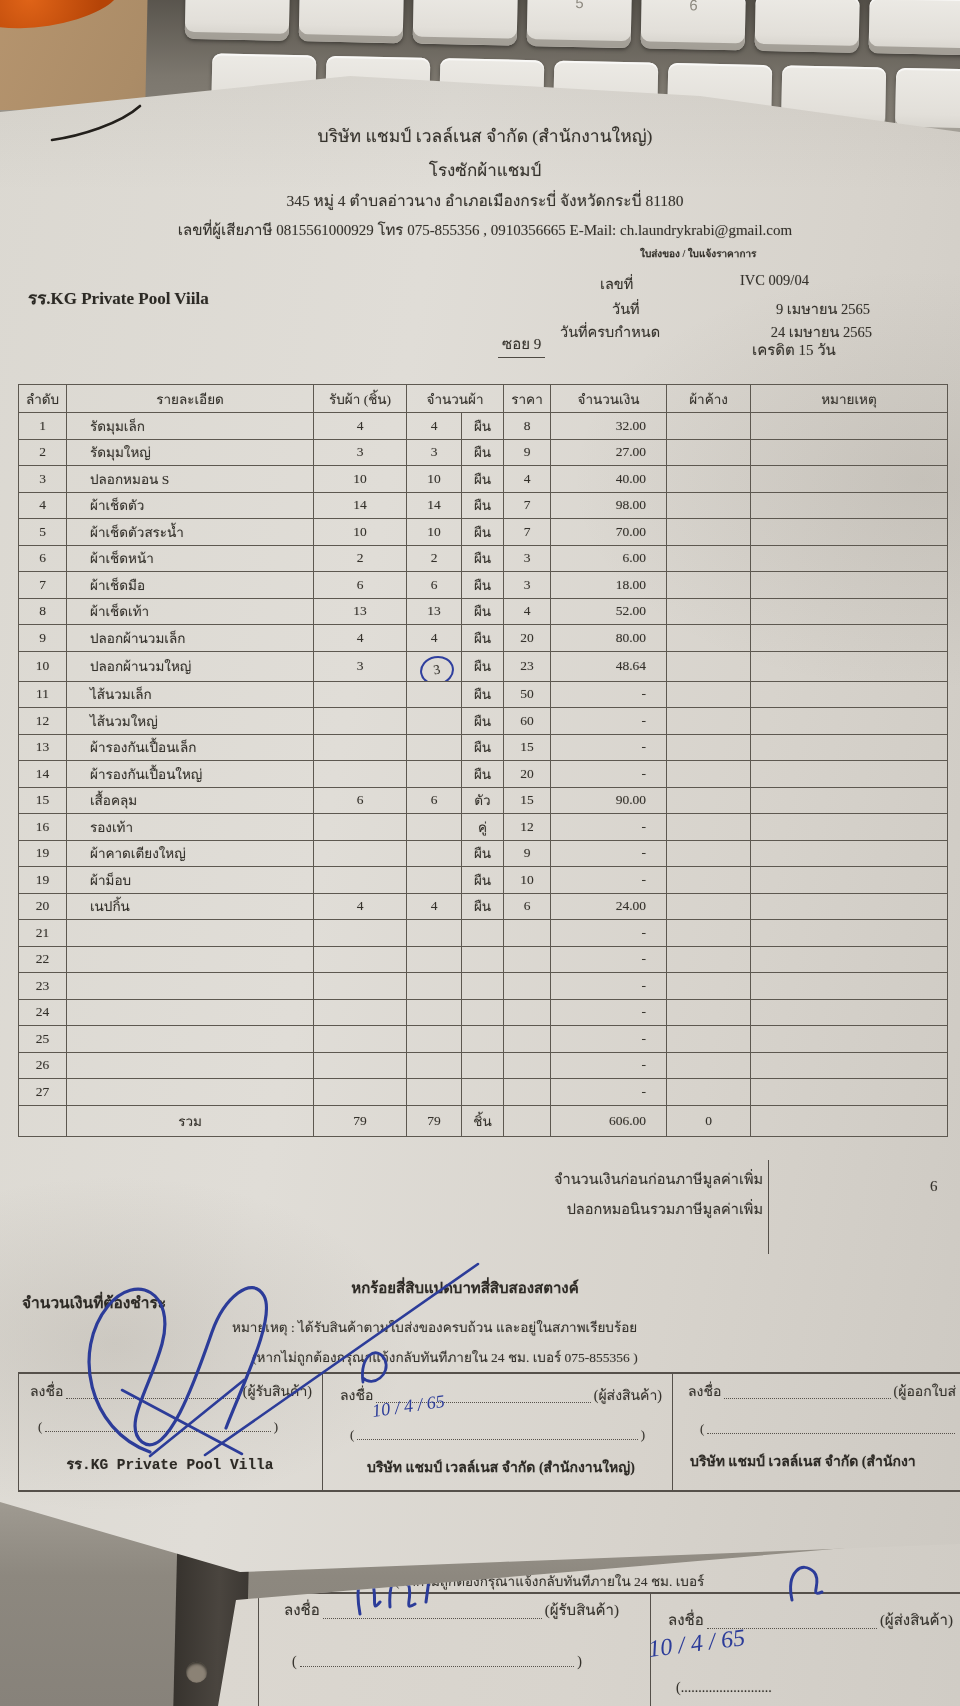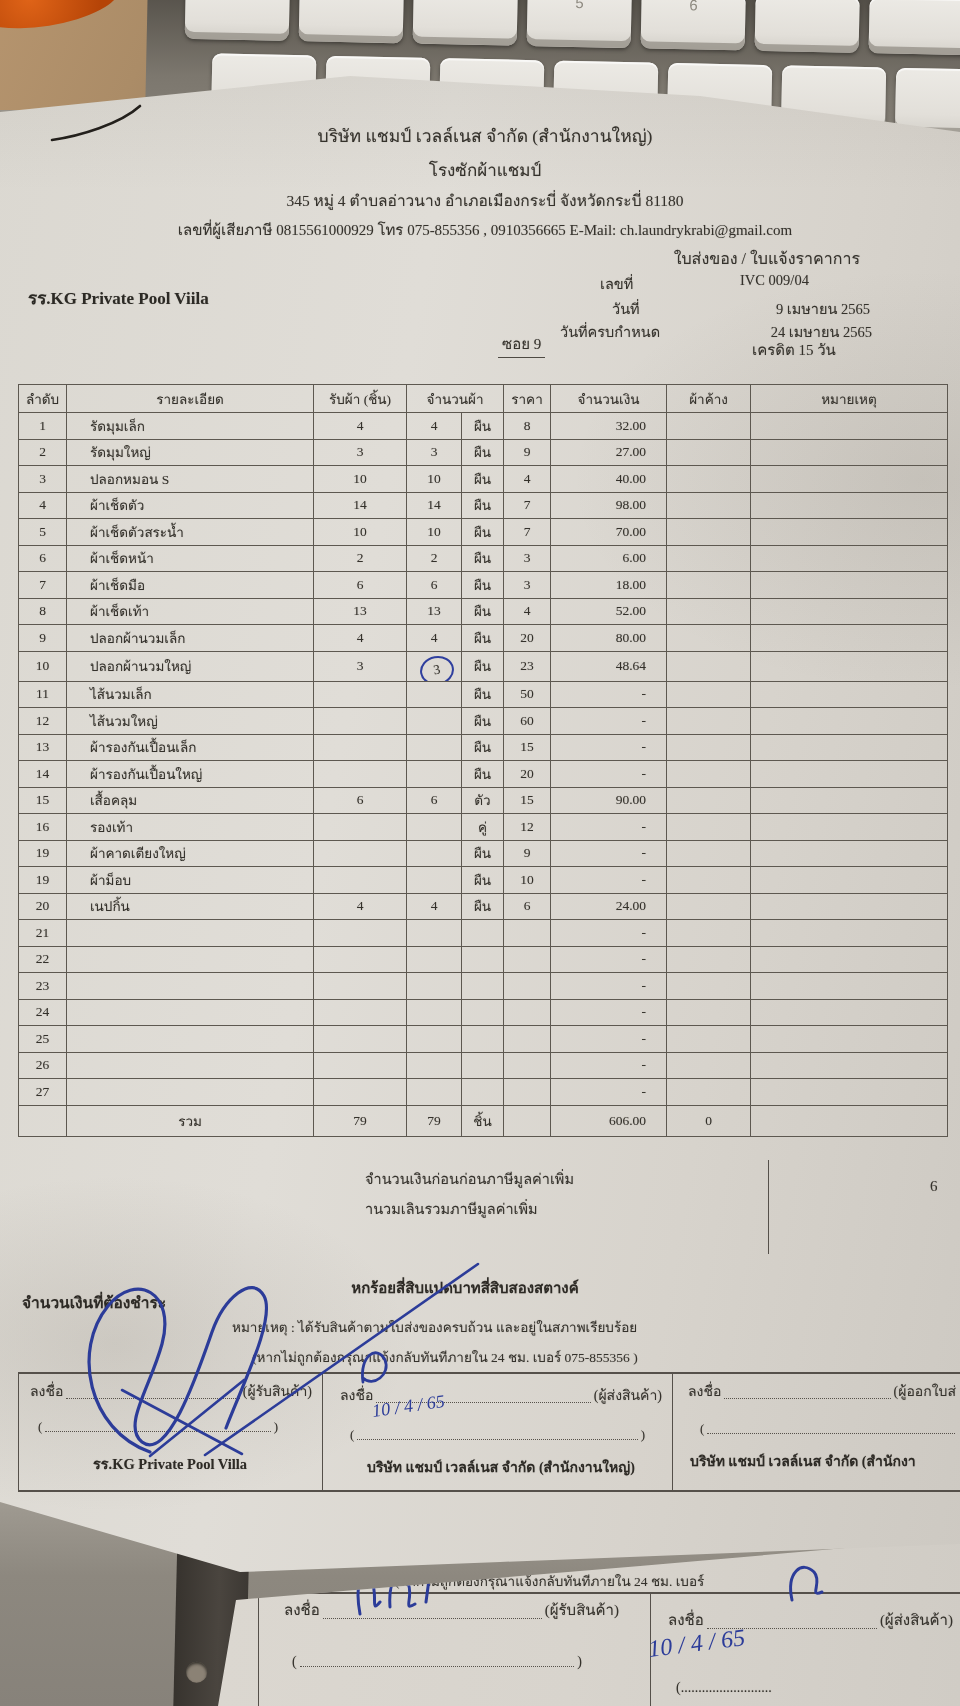--- a/index.html
+++ b/index.html
@@ -117,21 +117,21 @@
 
     <svg class="abs" style="left:40px;top:96px;" width="120" height="60">
       <path d="M100,10 C80,28 40,40 12,44" stroke="#23201c" stroke-width="2.6" fill="none" stroke-linecap="round"></path>
     </svg>
 
     <div class="abs ptxt center" style="left:120px;top:122px;width:730px;font-size:17.5px;">บริษัท แชมป์ เวลล์เนส จำกัด (สำนักงานใหญ่)</div>
     <div class="abs ptxt center" style="left:120px;top:156px;width:730px;font-size:17px;">โรงซักผ้าแชมป์</div>
     <div class="abs ptxt center" style="left:100px;top:188px;width:770px;font-size:15.5px;">345 หมู่ 4 ตำบลอ่าวนาง อำเภอเมืองกระบี่ จังหวัดกระบี่ 81180</div>
     <div class="abs ptxt center" style="left:30px;top:218px;width:910px;font-size:15px;">เลขที่ผู้เสียภาษี 0815561000929 โทร 075-855356 , 0910356665 E-Mail: ch.laundrykrabi@gmail.com</div>
 
-    <div class="abs ptxt" style="left:640px;top:246px;width:220px;text-align:right;font-size:16px;">ใบส่งของ / ใบแจ้งราคาการ</div>
+    <div class="abs ptxt" style="left:640px;top:246px;width:220px;text-align:left;font-size:10px;font-weight:bold;">ใบส่งของ / ใบแจ้งราคาการ</div>
     <div class="abs ptxt" style="left:600px;top:272px;width:125px;text-align:left;font-size:14.5px;">เลขที่</div>
     <div class="abs ptxt" style="left:740px;top:272px;font-size:14.5px;">IVC 009/04</div>
     <div class="abs ptxt" style="left:612px;top:297px;font-size:14.5px;">วันที่</div>
     <div class="abs ptxt" style="left:700px;top:297px;width:170px;text-align:right;font-size:14.5px;">9 เมษายน 2565</div>
     <div class="abs ptxt" style="left:560px;top:320px;font-size:14.5px;">วันที่ครบกำหนด</div>
     <div class="abs ptxt" style="left:700px;top:320px;width:172px;text-align:right;font-size:14.5px;">24 เมษายน 2565</div>
 
     <div class="abs ptxt" style="left:28px;top:284px;font-size:17px;font-weight:bold;color:#2c2a25;">รร.KG Private Pool Viila</div>
     <div class="abs ptxt" style="left:498px;top:332px;font-size:15px;border-bottom:1.6px solid #4e4a43;padding:0 4px 1px 4px;">ซอย 9</div>
     <div class="abs ptxt" style="left:752px;top:338px;font-size:15px;">เครดิต 15 วัน</div>
@@ -459,23 +459,23 @@
           <td class="c"></td>
           <td class="r">606.00</td>
           <td class="c">0</td>
           <td></td>
         </tr>
       </tbody>
         </table>
     </div>
 
     <div class="abs vline" style="left:768px;top:1160px;height:94px;"></div>
-    <div class="abs ptxt" style="left:365px;top:1164px;width:398px;font-size:14.5px;line-height:30px;white-space:normal;">
+    <div class="abs ptxt" style="left:365px;top:1164px;width:398px;text-align:right;font-size:14.5px;line-height:30px;white-space:normal;">
       <div>จำนวนเงินก่อนก่อนภาษีมูลค่าเพิ่ม</div>
-      <div>านวมเลินรวมภาษีมูลค่าเพิ่ม</div>
+      <div>ปลอกหมอนินรวมภาษีมูลค่าเพิ่ม</div>
     </div>
     <div class="abs ptxt" style="left:930px;top:1178px;font-size:15px;">6</div>
 
     <div class="abs ptxt" style="left:22px;top:1290px;font-size:15.5px;font-weight:bold;color:#2d2a25;">จำนวนเงินที่ต้องชำระ</div>
     <div class="abs ptxt center" style="left:250px;top:1276px;width:430px;font-size:15px;font-weight:bold;color:#2d2a25;">หกร้อยสี่สิบแปดบาทสี่สิบสองสตางค์</div>
     <div class="abs ptxt" style="left:232px;top:1316px;font-size:13.5px;">หมายเหตุ : ได้รับสินค้าตามใบส่งของครบถ้วน และอยู่ในสภาพเรียบร้อย</div>
     <div class="abs ptxt" style="left:252px;top:1346px;font-size:13.5px;">(หากไม่ถูกต้องกรุณาแจ้งกลับทันทีภายใน 24 ชม. เบอร์ 075-855356 )</div>
 
     <div class="abs hline" style="left:18px;top:1372px;width:942px;"></div>
     <div class="abs hline" style="left:18px;top:1490px;width:942px;"></div>
@@ -486,21 +486,21 @@
     <div class="abs sigrow ptxt" style="left:30px;top:1380px;width:282px;font-size:14px;">
       <span>ลงชื่อ</span>
       <span class="leader"></span>
       <span>(ผู้รับสินค้า)</span>
     </div>
     <div class="abs sigrow ptxt" style="left:38px;top:1418px;width:240px;font-size:13px;">
       <span>(</span>
         <span class="leader"></span>
         <span>)</span>
     </div>
-    <div class="abs ptxt center" style="left:28px;top:1452px;width:284px;font-size:14.5px;font-weight:bold;color:#2d2a25;">รร.KG Private Pool Villa</div>
+    <div class="abs ptxt center" style="left:28px;top:1452px;width:284px;font-size:14.5px;font-weight:bold;color:#2d2a25;font-family:Liberation Mono, monospace;">รร.KG Private Pool Villa</div>
 
     <div class="abs sigrow ptxt" style="left:340px;top:1384px;width:322px;font-size:14px;">
       <span>ลงชื่อ</span>
       <span class="leader"></span>
       <span>(ผู้ส่งสินค้า)</span>
     </div>
     <div class="abs hand" style="left:372px;top:1396px;font-size:18px;transform:rotate(-8deg);">10 / 4 / 65</div>
     <div class="abs sigrow ptxt" style="left:350px;top:1426px;width:295px;font-size:13px;">
       <span>(</span>
         <span class="leader"></span>

